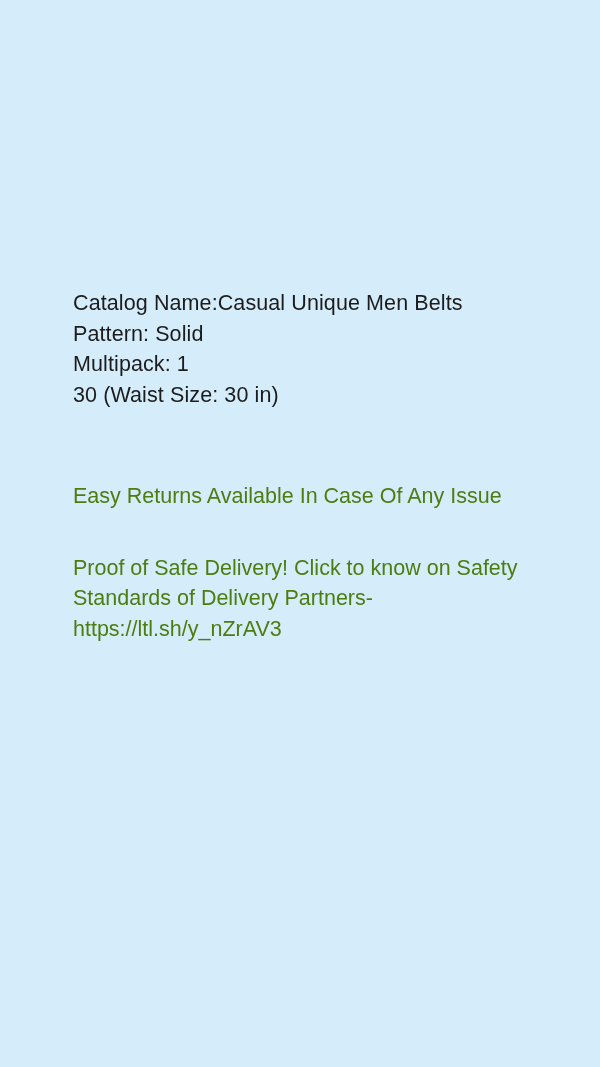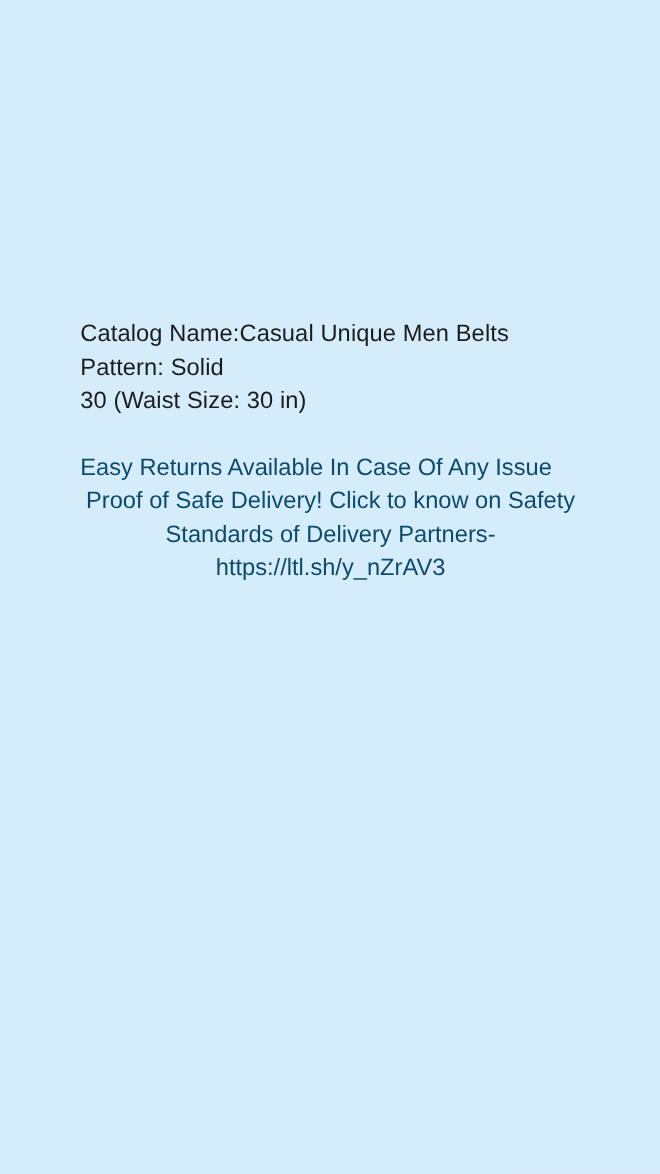--- a/index.html
+++ b/index.html
@@ -33,36 +33,37 @@
     color: #1c1c1c;
     white-space: pre-wrap;
     letter-spacing: 0.1px;
   }
   .block-gap {
     height: 30px;
   }
   .para {
     font-size: 21.5px;
     line-height: 30.5px;
-    color: #0c4a6e;
+    color: #4d7c0f;
     width: 440px;
+    margin-top: 41px;
   }
   .para-wide {
     width: 455px;
-    text-align: center;
   }
 </style>
 </head>
 <body>
 
 <div class="page">
   <div class="content">
 
     <div class="line">Catalog Name:Casual Unique Men Belts</div>
     <div class="line">Pattern: Solid</div>
+    <div class="line">Multipack: 1</div>
 
     <div class="line">30 (Waist Size: 30 in)</div>
 
     <div class="block-gap"></div>
 
     <div class="para">Easy Returns Available In Case Of Any Issue</div>
     <div class="para para-wide">Proof of Safe Delivery! Click to know on Safety Standards of Delivery Partners- https://ltl.sh/y_nZrAV3</div>
 
   </div>
 </div>

